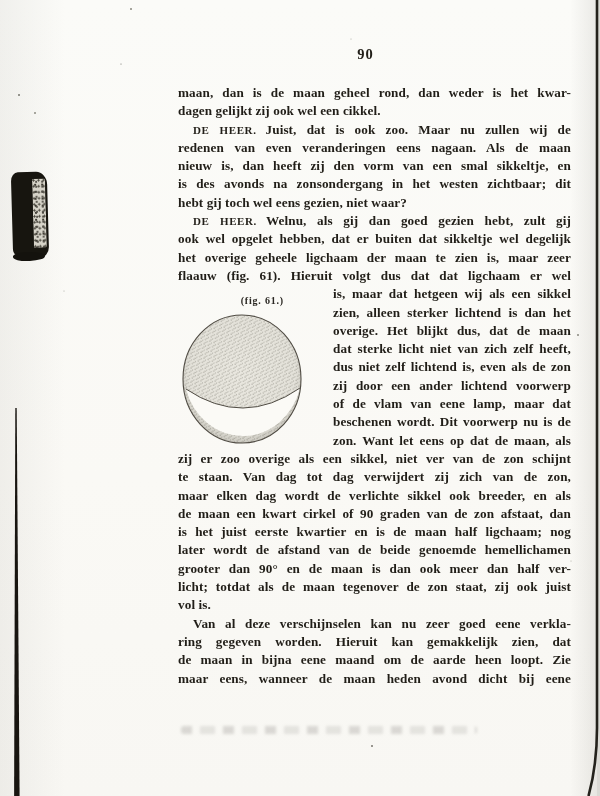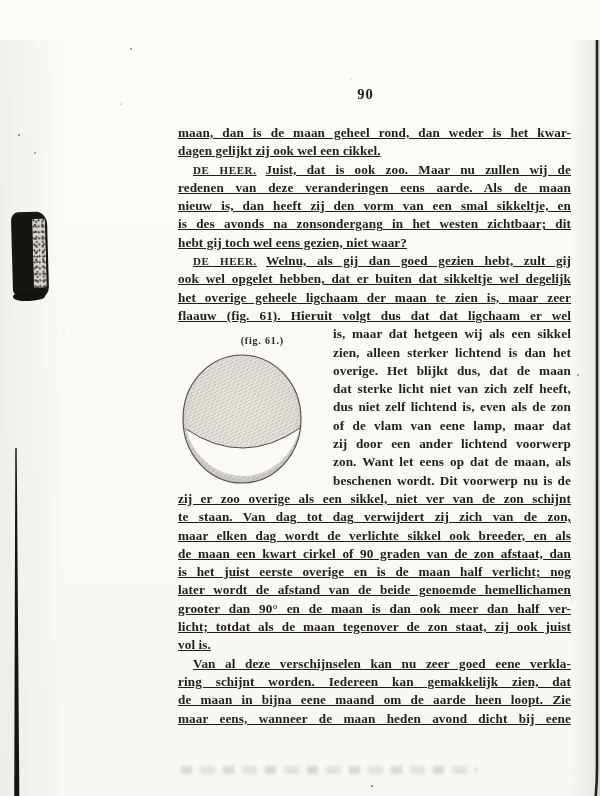--- a/index.html
+++ b/index.html
@@ -2,33 +2,33 @@
 <html><head>
 <meta charset="utf-8">
 <style>
   html, body { margin: 0; padding: 0; }
   body {
     width: 600px; height: 796px; overflow: hidden; position: relative;
     background: linear-gradient(180deg, #fbfbf8 0%, #faf9f5 60%, #f8f7f3 100%);
     font-family: "Liberation Serif", "DejaVu Serif", serif;
     color: #211e18;
   }
-  .page { position: absolute; inset: 0; margin-top: 40px; }
+  .page { position: absolute; inset: 0; }
   .page::before {
     content: ''; position: absolute; inset: 0; pointer-events: none;
     background: linear-gradient(90deg, rgba(64,60,50,0.06) 0%, rgba(0,0,0,0) 11%, rgba(0,0,0,0) 95%, rgba(64,60,50,0.10) 100%);
   }
 
   
   .pageno {
     position: absolute; top: 46px; left: 178px; width: 375px;
     text-align: center; font-size: 14.5px; font-weight: 700; letter-spacing: 1px;
   }
   .textcol { position: absolute; top: 84px; left: 178px; width: 393px; }
-  .para { margin: 0; text-decoration: underline; }
+  .para { margin: 0; }
   .line {
     font-size: 13.2px; font-weight: 700; line-height: 18.3px; height: 18.3px;
     letter-spacing: 0.1px; white-space: normal;
   }
   .line.j { text-align: justify; text-align-last: justify; }
   .line.ind { text-indent: 15px; }
   .speaker {
     font-size: 11px; letter-spacing: 0.6px; margin-right: 9px; font-weight: 700;
   }
 
@@ -102,21 +102,21 @@
   <div class="smudge"></div>
 
   <div class="pageno">90</div>
   <div class="textcol">
       <div class="para">
         <div class="line j">maan, dan is de maan geheel rond, dan weder is het kwar-</div>
         <div class="line">dagen gelijkt zij ook wel een cikkel.</div>
       </div>
       <div class="para">
         <div class="line j ind"><span class="speaker">DE HEER.</span>Juist, dat is ook zoo. Maar nu zullen wij de</div>
-        <div class="line j">redenen van deze veranderingen eens aarde. Als de maan</div>
+        <div class="line j">redenen van even veranderingen eens nagaan. Als de maan</div>
         <div class="line j">nieuw is, dan heeft zij den vorm van een smal sikkeltje, en</div>
         <div class="line j">is des avonds na zonsondergang in het westen zichtbaar; dit</div>
         <div class="line">hebt gij toch wel eens gezien, niet waar?</div>
       </div>
       <div class="para">
         <div class="line j ind"><span class="speaker">DE HEER.</span>Welnu, als gij dan goed gezien hebt, zult gij</div>
         <div class="line j">ook wel opgelet hebben, dat er buiten dat sikkeltje wel degelijk</div>
         <div class="line j">het overige geheele ligchaam der maan te zien is, maar zeer</div>
         <div class="line j">flaauw (fig. 61). Hieruit volgt dus dat dat ligchaam er wel</div>
       </div>
@@ -143,38 +143,38 @@
         <ellipse cx="61" cy="68" rx="59" ry="64" fill="none" stroke="#504c44" stroke-width="1.1"></ellipse>
         <path d="M5 78 Q62 116.5 119 77" fill="none" stroke="#504c44" stroke-width="1"></path>
       </svg>
     </div>
   <div class="wrapcol">
           <div class="line j">is, maar dat hetgeen wij als een sikkel</div>
           <div class="line j">zien, alleen sterker lichtend is dan het</div>
           <div class="line j">overige. Het blijkt dus, dat de maan</div>
           <div class="line j">dat sterke licht niet van zich zelf heeft,</div>
           <div class="line j">dus niet zelf lichtend is, even als de zon</div>
+          <div class="line j">zij door een ander lichtend voorwerp</div>
           <div class="line j">of de vlam van eene lamp, maar dat</div>
-          <div class="line j">zij door een ander lichtend voorwerp</div>
+          <div class="line j">beschenen wordt. Dit voorwerp nu is de</div>
           <div class="line j">zon. Want let eens op dat de maan, als</div>
-          <div class="line j">beschenen wordt. Dit voorwerp nu is de</div>
         </div>
       </div>
       <div class="para">
         <div class="line j">zij er zoo overige als een sikkel, niet ver van de zon schijnt</div>
         <div class="line j">te staan. Van dag tot dag verwijdert zij zich van de zon,</div>
         <div class="line j">maar elken dag wordt de verlichte sikkel ook breeder, en als</div>
         <div class="line j">de maan een kwart cirkel of 90 graden van de zon afstaat, dan</div>
-        <div class="line j">is het juist eerste overige en is de maan half verlicht; nog</div>
+        <div class="line j">is het juist eerste kwartier en is de maan half ligchaam; nog</div>
         <div class="line j">later wordt de afstand van de beide genoemde hemellichamen</div>
         <div class="line j">grooter dan 90° en de maan is dan ook meer dan half ver-</div>
         <div class="line j">licht; totdat als de maan tegenover de zon staat, zij ook juist</div>
         <div class="line">vol is.</div>
       </div>
       <div class="para">
         <div class="line j ind">Van al deze verschijnselen kan nu zeer goed eene verkla-</div>
-        <div class="line j">ring schijnt worden. Iedereen kan gemakkelijk zien, dat</div>
+        <div class="line j">ring gegeven worden. Hieruit kan gemakkelijk zien, dat</div>
         <div class="line j">de maan in bijna eene maand om de aarde heen loopt. Zie</div>
         <div class="line j">maar eens, wanneer de maan heden avond dicht bij eene</div>
       </div>
     </div>
 
 </div>
 
 </body></html>

